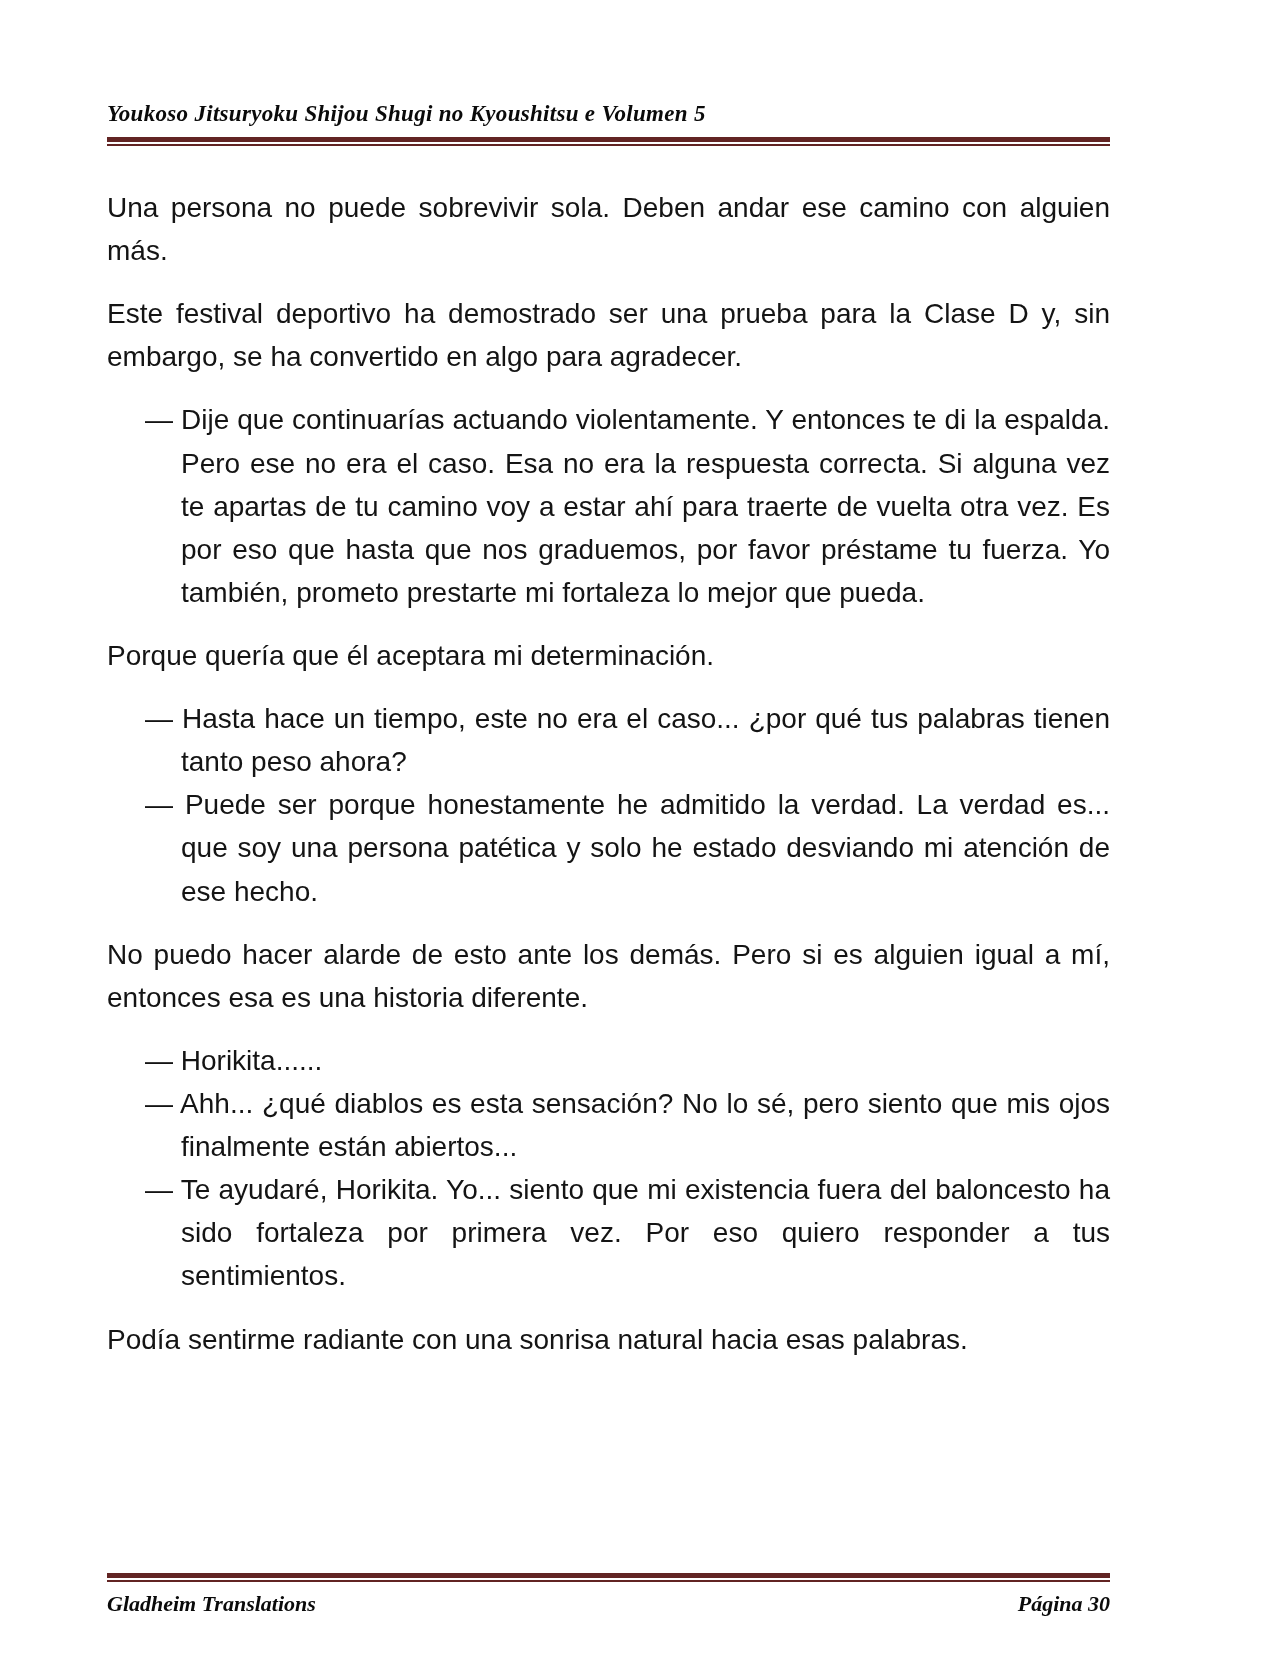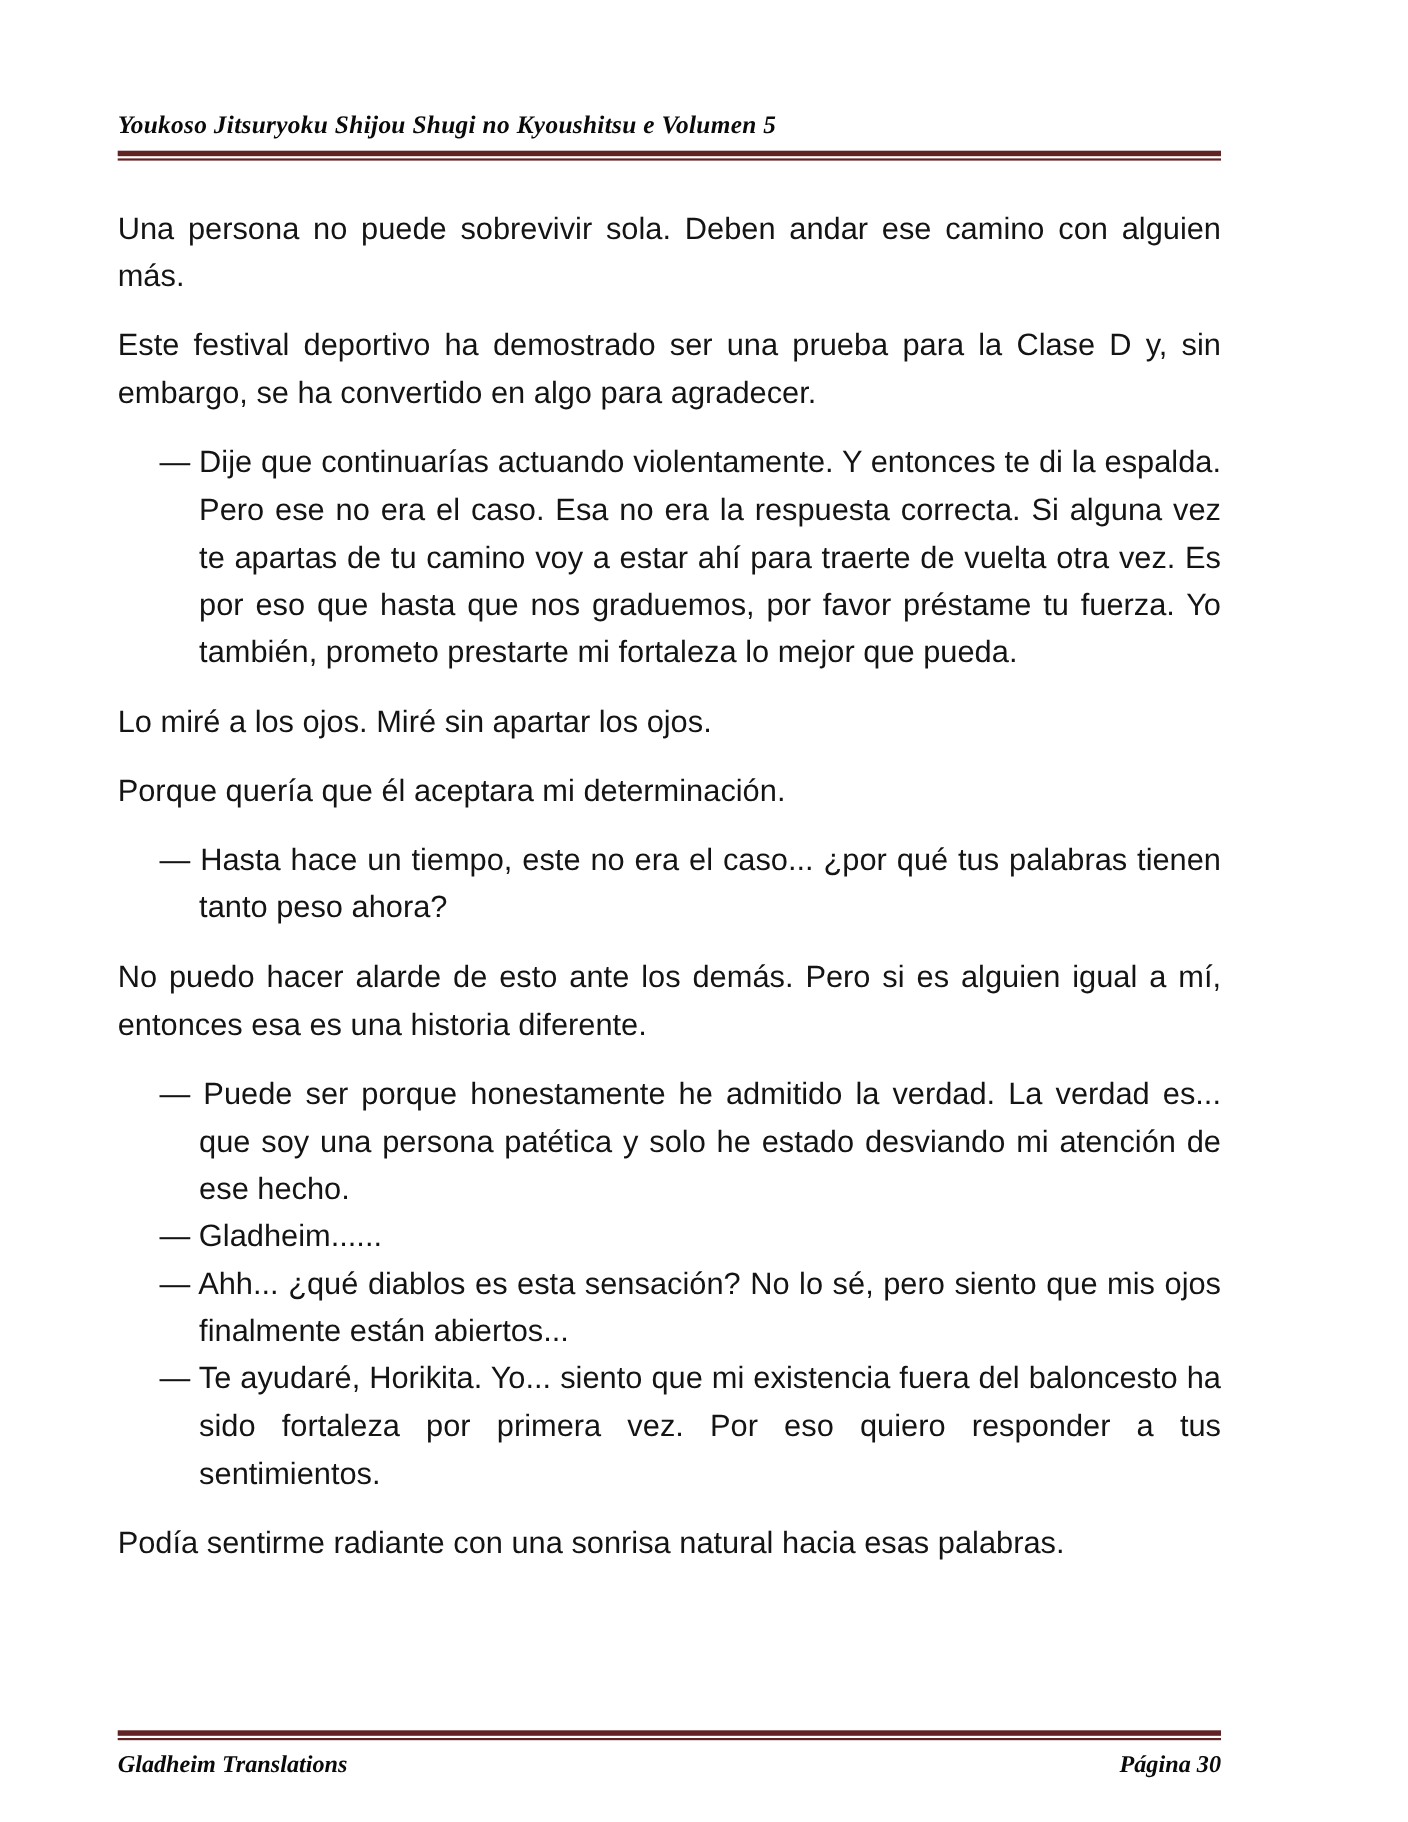--- a/index.html
+++ b/index.html
@@ -71,26 +71,25 @@
 <div class="page">
   <div class="header">
     <div class="header-title">Youkoso Jitsuryoku Shijou Shugi no Kyoushitsu e Volumen 5</div>
     <div class="rule"></div>
   </div>
 
   <div class="doc-body">
       <p class="para">Una persona no puede sobrevivir sola. Deben andar ese camino con alguien más.</p>
       <p class="para">Este festival deportivo ha demostrado ser una prueba para la Clase D y, sin embargo, se ha convertido en algo para agradecer.</p>
       <p class="para dialogue">— Dije que continuarías actuando violentamente. Y entonces te di la espalda. Pero ese no era el caso. Esa no era la respuesta correcta. Si alguna vez te apartas de tu camino voy a estar ahí para traerte de vuelta otra vez. Es por eso que hasta que nos graduemos, por favor préstame tu fuerza. Yo también, prometo prestarte mi fortaleza lo mejor que pueda.</p>
-      <p class="para">Lo miré a los ojos. Miré sin apartar los ojos.</p>
       <p class="para">Porque quería que él aceptara mi determinación.</p>
       <p class="para dialogue">— Hasta hace un tiempo, este no era el caso... ¿por qué tus palabras tienen tanto peso ahora?</p>
+      <p class="para dialogue">— Puede ser porque honestamente he admitido la verdad. La verdad es... que soy una persona patética y solo he estado desviando mi atención de ese hecho.</p>
       <p class="para">No puedo hacer alarde de esto ante los demás. Pero si es alguien igual a mí, entonces esa es una historia diferente.</p>
-      <p class="para dialogue">— Puede ser porque honestamente he admitido la verdad. La verdad es... que soy una persona patética y solo he estado desviando mi atención de ese hecho.</p>
-      <p class="para dialogue">— Gladheim......</p>
+      <p class="para dialogue">— Horikita......</p>
       <p class="para dialogue">— Ahh... ¿qué diablos es esta sensación? No lo sé, pero siento que mis ojos finalmente están abiertos...</p>
       <p class="para dialogue">— Te ayudaré, Horikita. Yo... siento que mi existencia fuera del baloncesto ha sido fortaleza por primera vez. Por eso quiero responder a tus sentimientos.</p>
       <p class="para">Podía sentirme radiante con una sonrisa natural hacia esas palabras.</p>
     </div>
 
   <div class="footer">
     <div class="rule"></div>
     <div class="footer-row">
       <span>Gladheim Translations</span>
       <span>Página 30</span>

